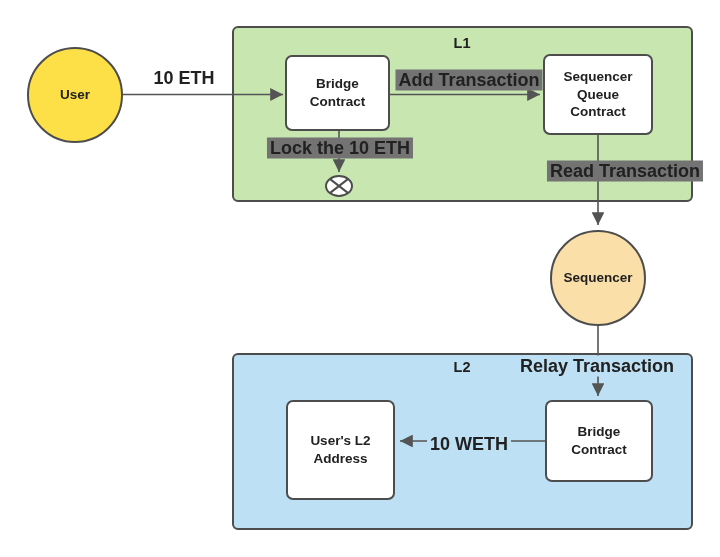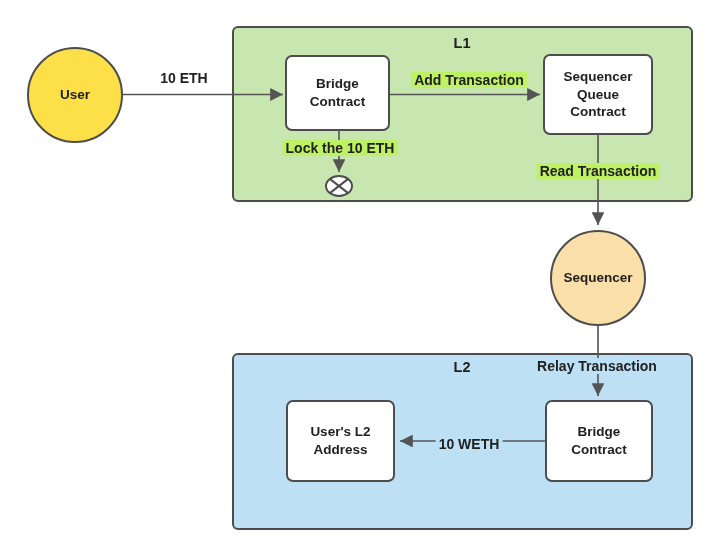--- a/index.html
+++ b/index.html
@@ -23,27 +23,27 @@
   }
   .node .node-label{
     font-size:13.5px;font-weight:bold;line-height:1.3;white-space:pre-line;
   }
   .node.rect{background:#ffffff;border-radius:7px;}
   .node.circle{border-radius:50%;}
   .node.user{left:27px;top:47px;width:96px;height:96px;background:#fde047;}
   .node.sequencer{left:550px;top:230px;width:96px;height:96px;background:#fadfa9;}
   .node.l1-bridge{left:285px;top:55px;width:105px;height:76px;}
   .node.seq-queue{left:543px;top:54px;width:110px;height:81px;}
-  .node.l2-address{left:286px;top:400px;width:109px;height:82px;}
+  .node.l2-address{left:286px;top:400px;width:109px;height:100px;}
   .node.l2-bridge{left:545px;top:400px;width:108px;height:82px;}
   .edge-label{
     position:absolute;transform:translate(-50%,-50%);z-index:5;
-    font-size:14px;font-weight:bold;white-space:nowrap;padding:0 3px;
+    font-size:18px;font-weight:bold;white-space:nowrap;padding:0 3px;
   }
-  .edge-label.on-green{background:#bef264;}
+  .edge-label.on-green{background:#737373;}
   .edge-label.on-blue{background:#bde0f4;}
 </style>
 </head>
 <body>
 
 <div class="canvas">
 
   <div class="container-box l1"></div>
 
   <div class="container-box l2"></div>
@@ -92,17 +92,17 @@
 Address</span>
   </div>
   <div class="node rect l2-bridge">
     <span class="node-label">Bridge
 Contract</span>
   </div>
 
   <div class="edge-label" style="left:184px;top:78px;">10 ETH</div>
   <div class="edge-label on-green" style="left:469px;top:80px;">Add Transaction</div>
   <div class="edge-label on-green" style="left:340px;top:148px;">Lock the 10 ETH</div>
-  <div class="edge-label on-green" style="left:598px;top:171px;text-align:right;">Read Transaction</div>
+  <div class="edge-label on-green" style="left:625px;top:171px;text-align:right;">Read Transaction</div>
   <div class="edge-label on-blue" style="left:597px;top:366px;text-align:right;">Relay Transaction</div>
   <div class="edge-label on-blue" style="left:469px;top:444px;">10 WETH</div>
 
 </div>
 
 </body></html>

